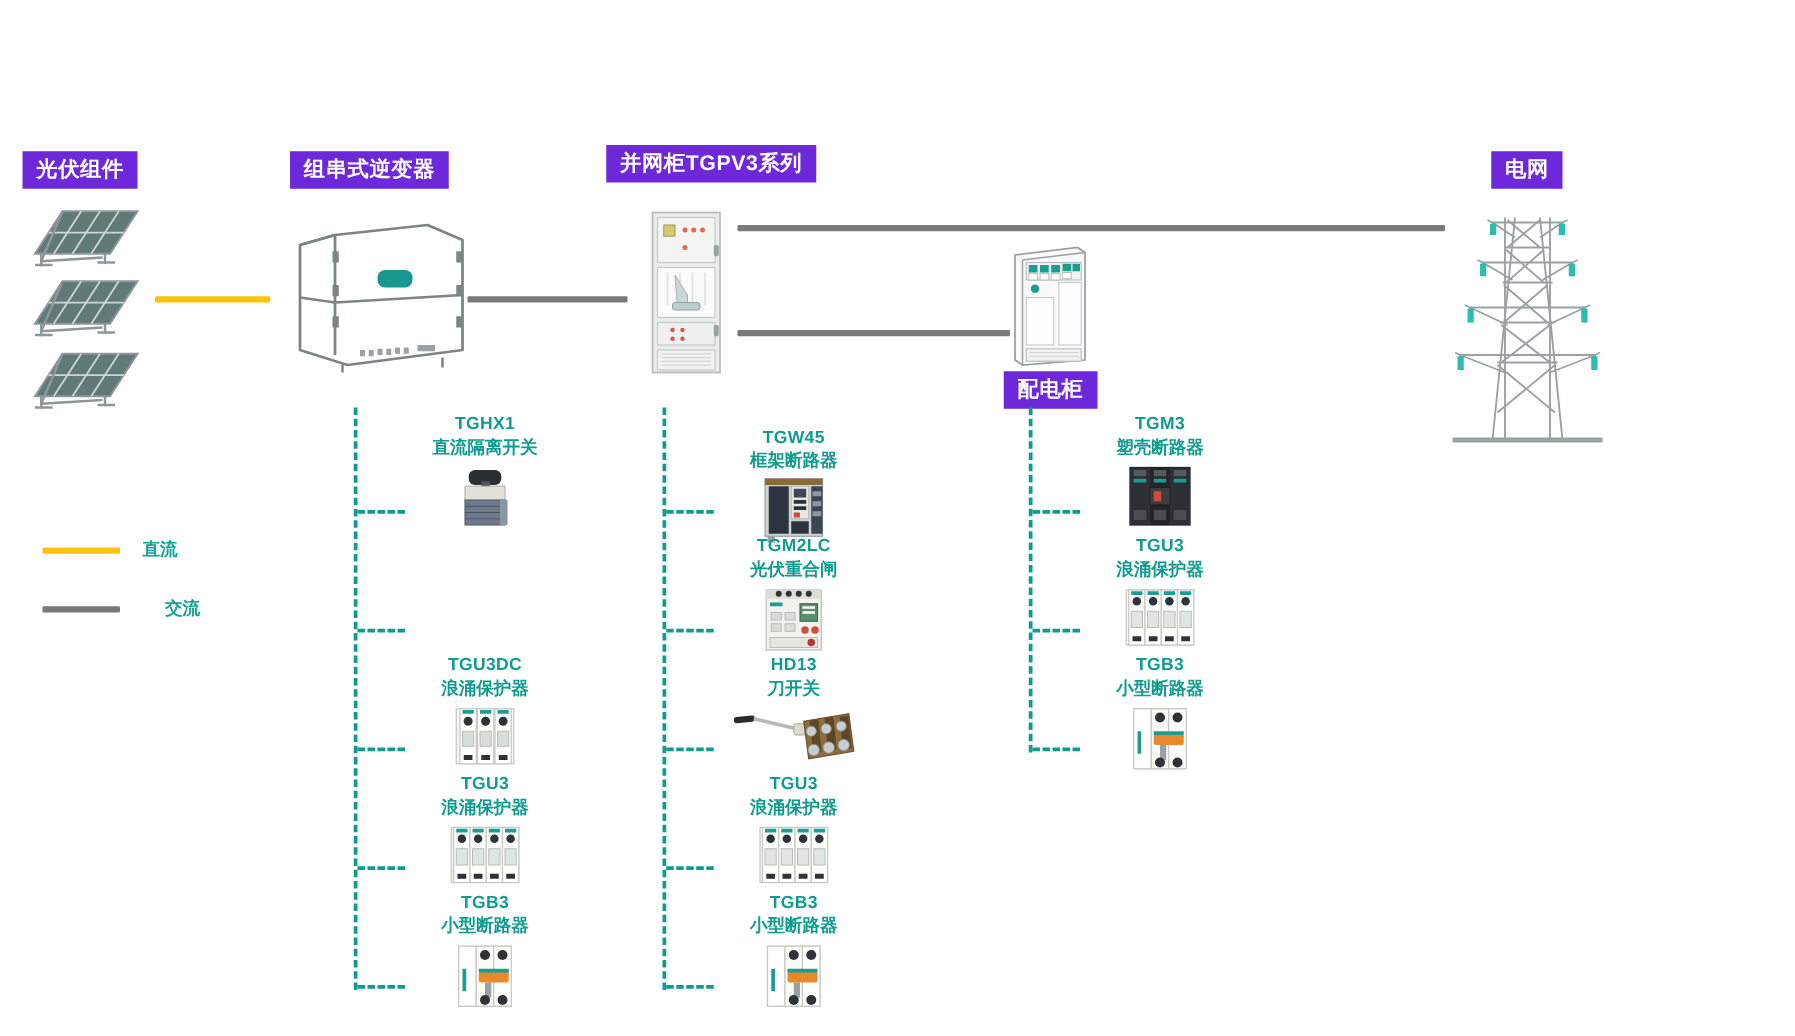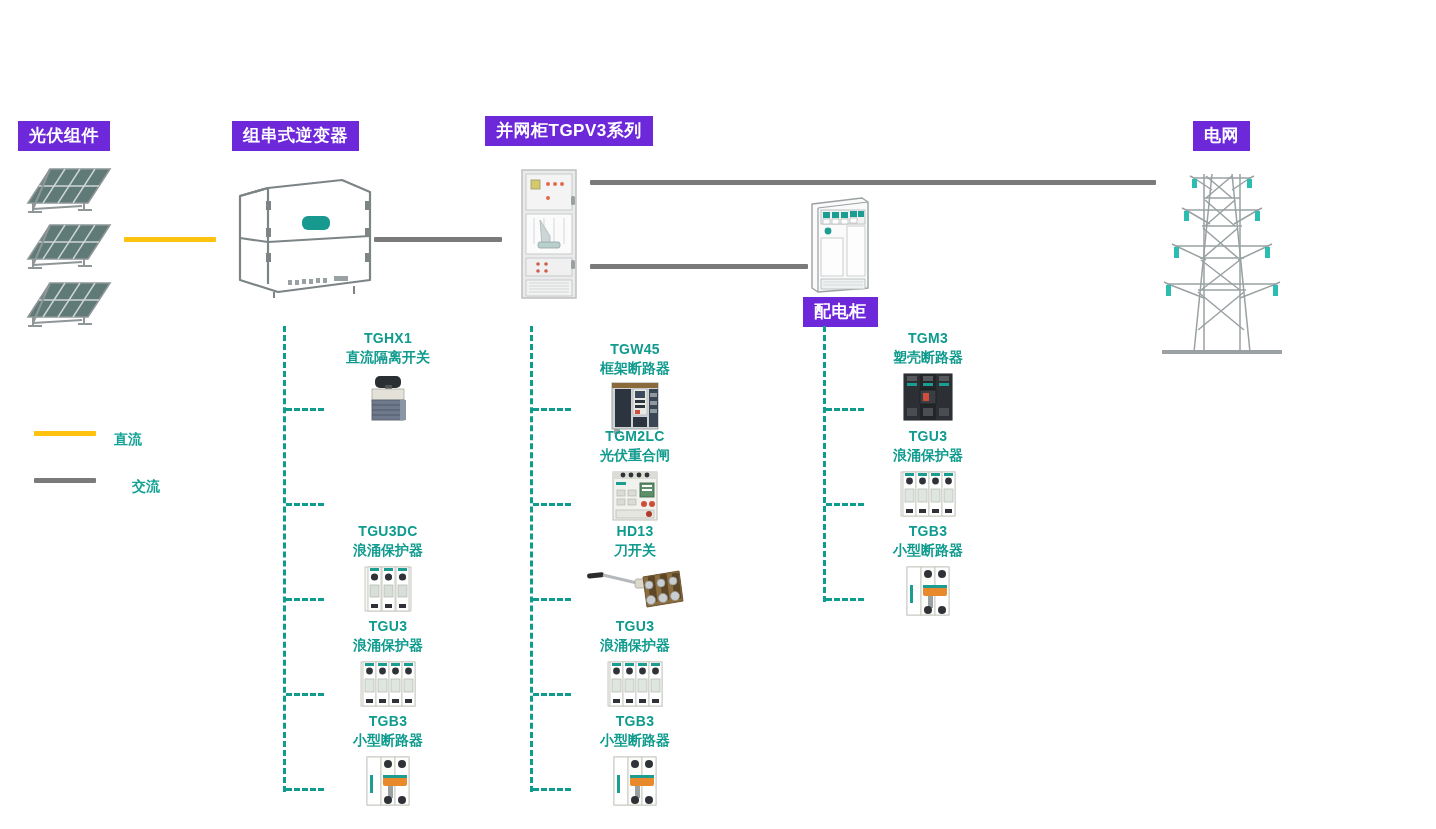--- a/index.html
+++ b/index.html
@@ -29,21 +29,21 @@
     color:#ffffff;
     font-size:17px;
     font-weight:bold;
     padding:6px 11px 7px 11px;
     white-space:nowrap;
     line-height:1;
     letter-spacing:.5px;
   }
 
   
-  .legend-row{display:flex;gap:18px;}
+  .legend-row{display:flex;align-items:center;gap:18px;}
   .legend-line{width:62px;height:5px;border-radius:1px;display:block;}
   .legend-label{
     color:#12a396;font-size:14px;font-weight:bold;white-space:nowrap;
   }
 
   
   .flowline{height:5px;border-radius:1px;}
 
   
   .col{position:absolute;}

